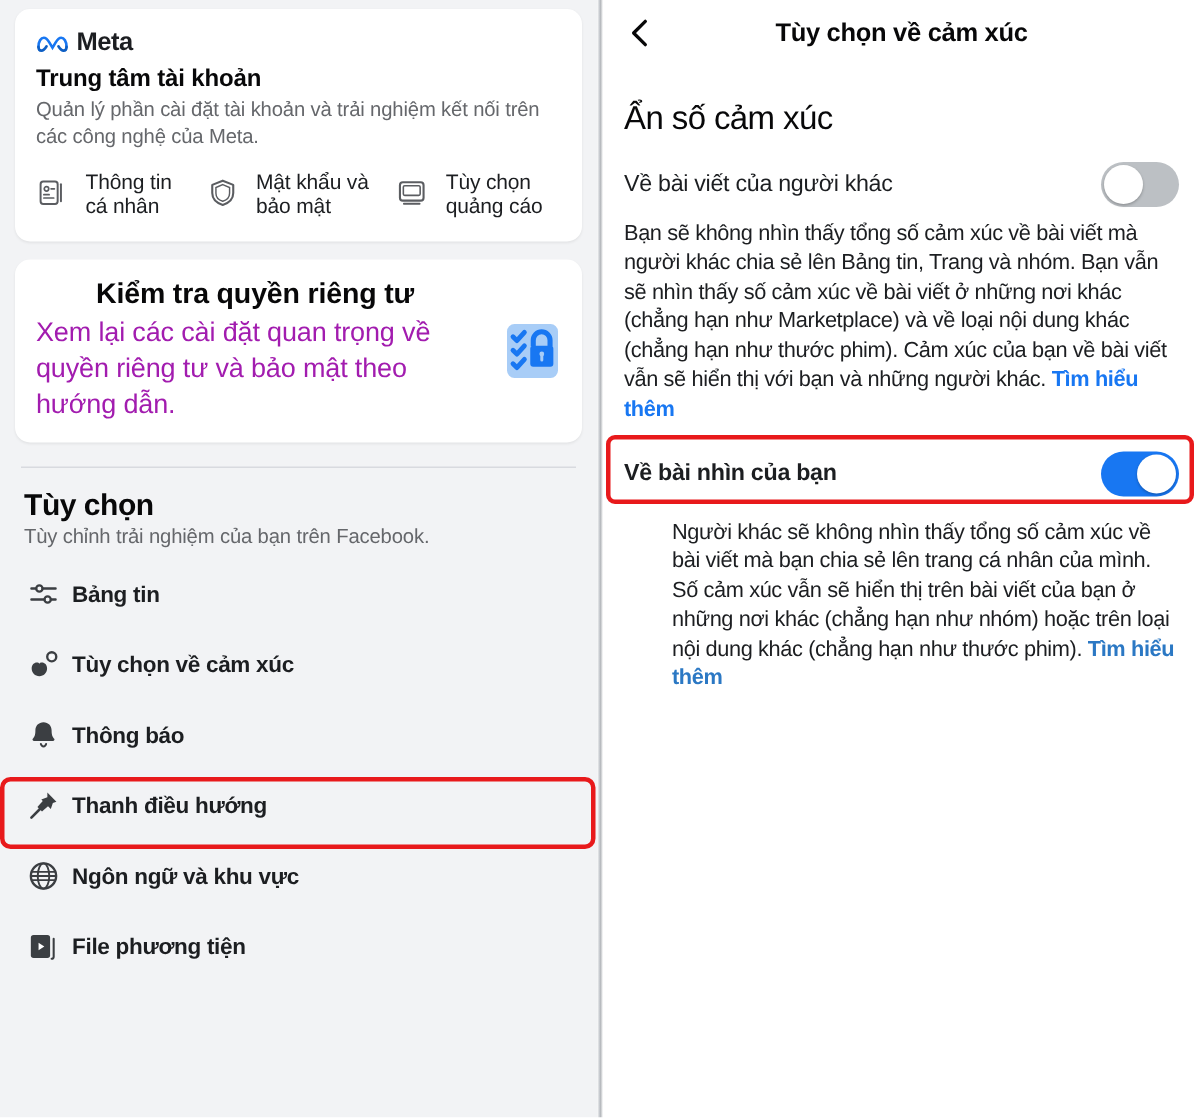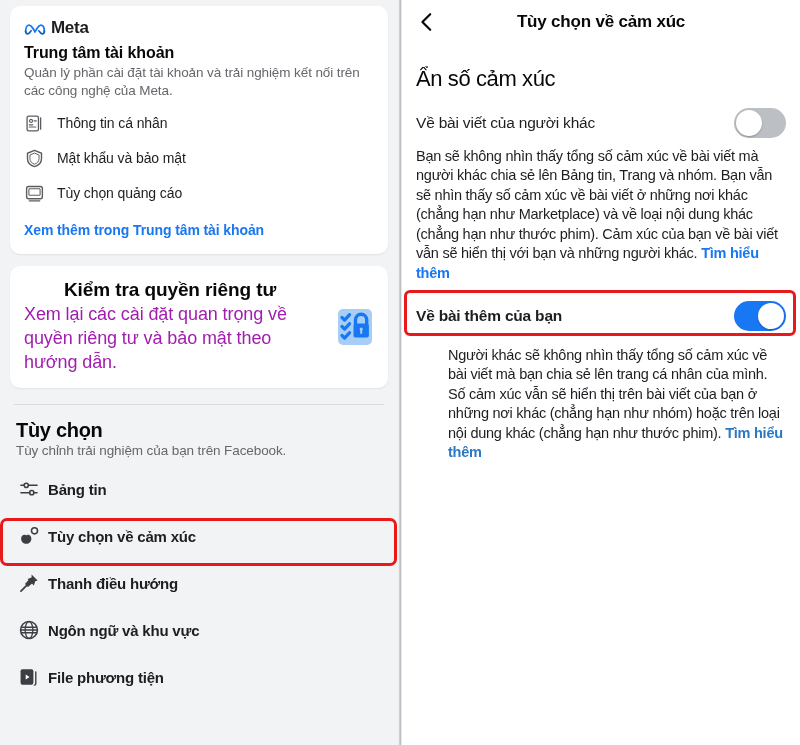--- a/index.html
+++ b/index.html
@@ -38,21 +38,21 @@
     box-shadow: 0 1px 2px rgba(0,0,0,0.07);
   }
   .card-meta { margin-top: 6px; padding-bottom: 16px; }
 
   .meta-logo-row { display:flex; align-items:center; gap:5px; margin-bottom:6px; }
   .meta-word { font-size:17px; font-weight:600; color:#1c1e21; letter-spacing:-0.3px; }
 
   .ac-title { font-size:16px; font-weight:700; color:#080809; margin-bottom:2px; letter-spacing:-0.1px;}
   .ac-desc  { font-size:13.5px; color:#65676b; line-height:1.33; letter-spacing:-0.1px;}
 
-  .ac-list { margin-top:13px; display:flex; flex-direction:column; gap:14px; }
+  .ac-list { margin-top:13px; display:flex; flex-direction:row; gap:14px; }
   .ac-item { display:flex; align-items:center; gap:12px; cursor:pointer; }
   .ac-item-label { font-size:14px; color:#1c1e21; letter-spacing:-0.1px;}
   .ac-link { display:block; margin-top:18px; font-size:14px; font-weight:700; color:#1877f2; letter-spacing:-0.1px; cursor:pointer;}
 
   .card-privacy { margin-top:12px; display:flex; align-items:center; gap:10px; padding: 13px 12px 13px 14px; }
   .pc-texts { flex:1 1 auto; }
   .pc-title { font-size:19px; font-weight:700; color:#080809; margin-bottom:2px; letter-spacing:-0.1px;margin-left:40px;}
   .pc-desc  { font-size:18px; color:#a21caf; line-height:1.33; letter-spacing:-0.1px;}
 
   .sec-sep { height:1px; background:#d8dadf; margin: 16px 4px 0 4px; }
@@ -158,21 +158,20 @@
               <svg viewBox="0 0 24 24" width="21" height="21">
                 <rect x="3" y="4" width="18" height="14" rx="2.2" fill="none" stroke="#5b5d61" stroke-width="1.6"></rect>
                 <rect x="5.6" y="6.6" width="12.8" height="7.4" rx="1" fill="none" stroke="#5b5d61" stroke-width="1.2"></rect>
                 <path d="M6 20.4h12" stroke="#5b5d61" stroke-width="1.4" stroke-linecap="round"></path>
               </svg>
             </span>
             <span class="ac-item-label">Tùy chọn quảng cáo</span>
           </div>
         </div>
 
-        <span class="ac-link">Xem thêm trong Trung tâm tài khoản</span>
       </div>
 
       <div class="card card-privacy">
         <div class="pc-texts">
           <div class="pc-title">Kiểm tra quyền riêng tư</div>
           <div class="pc-desc">Xem lại các cài đặt quan trọng về quyền riêng tư và bảo mật theo hướng dẫn.</div>
         </div>
         <span>
           <svg viewBox="0 0 44 44" width="44" height="44">
             <rect x="6" y="4" width="34" height="36" rx="5" fill="#a8cdf7"></rect>
@@ -216,20 +215,29 @@
           <span>
             <svg viewBox="0 0 24 24" width="22" height="22">
               <path d="M9 20.5c-3.1 0-5.6-2.5-5.6-5.6 0-2.6 1.8-4.3 3.7-4.3 1.1 0 1.6.4 1.9.8.3-.4.8-.8 1.9-.8 1.9 0 3.7 1.7 3.7 4.3 0 3.1-2.5 5.6-5.6 5.6z" fill="#3b3e42"></path>
               <circle cx="18" cy="6.4" r="3.3" fill="none" stroke="#3b3e42" stroke-width="1.7"></circle>
               <path d="M16.7 6.6c0-1.3 2.4-1.3 2.4 0 0 .8-1.2.9-1.2 1.7" fill="none" stroke="#ffffff" stroke-width="0.9" stroke-linecap="round"></path>
             </svg>
           </span>
           <span class="menu-label">Tùy chọn về cảm xúc</span>
         </div>
 
+        <div class="menu-row">
+          <span>
+            <svg viewBox="0 0 24 24" width="22" height="22">
+              <path d="M12 2.8c-3.5 0-5.9 2.6-5.9 6 0 3.6-.9 4.9-1.9 6-.5.6-.1 1.5.7 1.5h14.2c.8 0 1.2-.9.7-1.5-1-1.1-1.9-2.4-1.9-6 0-3.4-2.4-6-5.9-6z" fill="#3b3e42"></path>
+              <path d="M10.1 18.6c.3 1 1 1.7 1.9 1.7s1.6-.7 1.9-1.7" fill="none" stroke="#3b3e42" stroke-width="1.5" stroke-linecap="round"></path>
+            </svg>
+          </span>
+          <span class="menu-label">Thông báo</span>
+        </div>
 
         <div class="menu-row">
           <span>
             <svg viewBox="0 0 24 24" width="22" height="22">
               <path d="M14.8 2.6 21.4 9.2l-2.6 1-1.5 4.4-6.9-6.9L14.8 6z" fill="#3b3e42"></path>
               <path d="M9.8 14.2 3.2 20.8" stroke="#3b3e42" stroke-width="1.9" stroke-linecap="round"></path>
               <path d="M12.4 7.7 16.3 11.6 10.9 16.4 7.6 13z" fill="#3b3e42"></path>
             </svg>
           </span>
           <span class="menu-label">Thanh điều hướng</span>
@@ -286,21 +294,21 @@
         </span>
       </div>
       <div class="body-text">
         <span>Bạn sẽ không nhìn thấy tổng số cảm xúc về bài viết mà người khác chia sẻ lên Bảng tin, Trang và nhóm. Bạn vẫn sẽ nhìn thấy số cảm xúc về bài viết ở những nơi khác (chẳng hạn như Marketplace) và về loại nội dung khác (chẳng hạn như thước phim). Cảm xúc của bạn về bài viết vẫn sẽ hiển thị với bạn và những người khác.</span>
         <span class="link">Tìm hiểu thêm</span>
       </div>
 
       <div class="row2-wrap">
         <div class="hl-right"></div>
         <div class="toggle-row">
-          <span class="toggle-label">Về bài thêm của bạn</span>
+          <span class="toggle-label">Về bài nhìn của bạn</span>
           <span class="switch on">
             <span class="knob"></span>
           </span>
         </div>
         <div class="body-text row2-desc">
           <span>Người khác sẽ không nhìn thấy tổng số cảm xúc về bài viết mà bạn chia sẻ lên trang cá nhân của mình. Số cảm xúc vẫn sẽ hiển thị trên bài viết của bạn ở những nơi khác (chẳng hạn như nhóm) hoặc trên loại nội dung khác (chẳng hạn như thước phim).</span>
           <span class="link-inline">Tìm hiểu thêm</span>
         </div>
       </div>
     </div>

